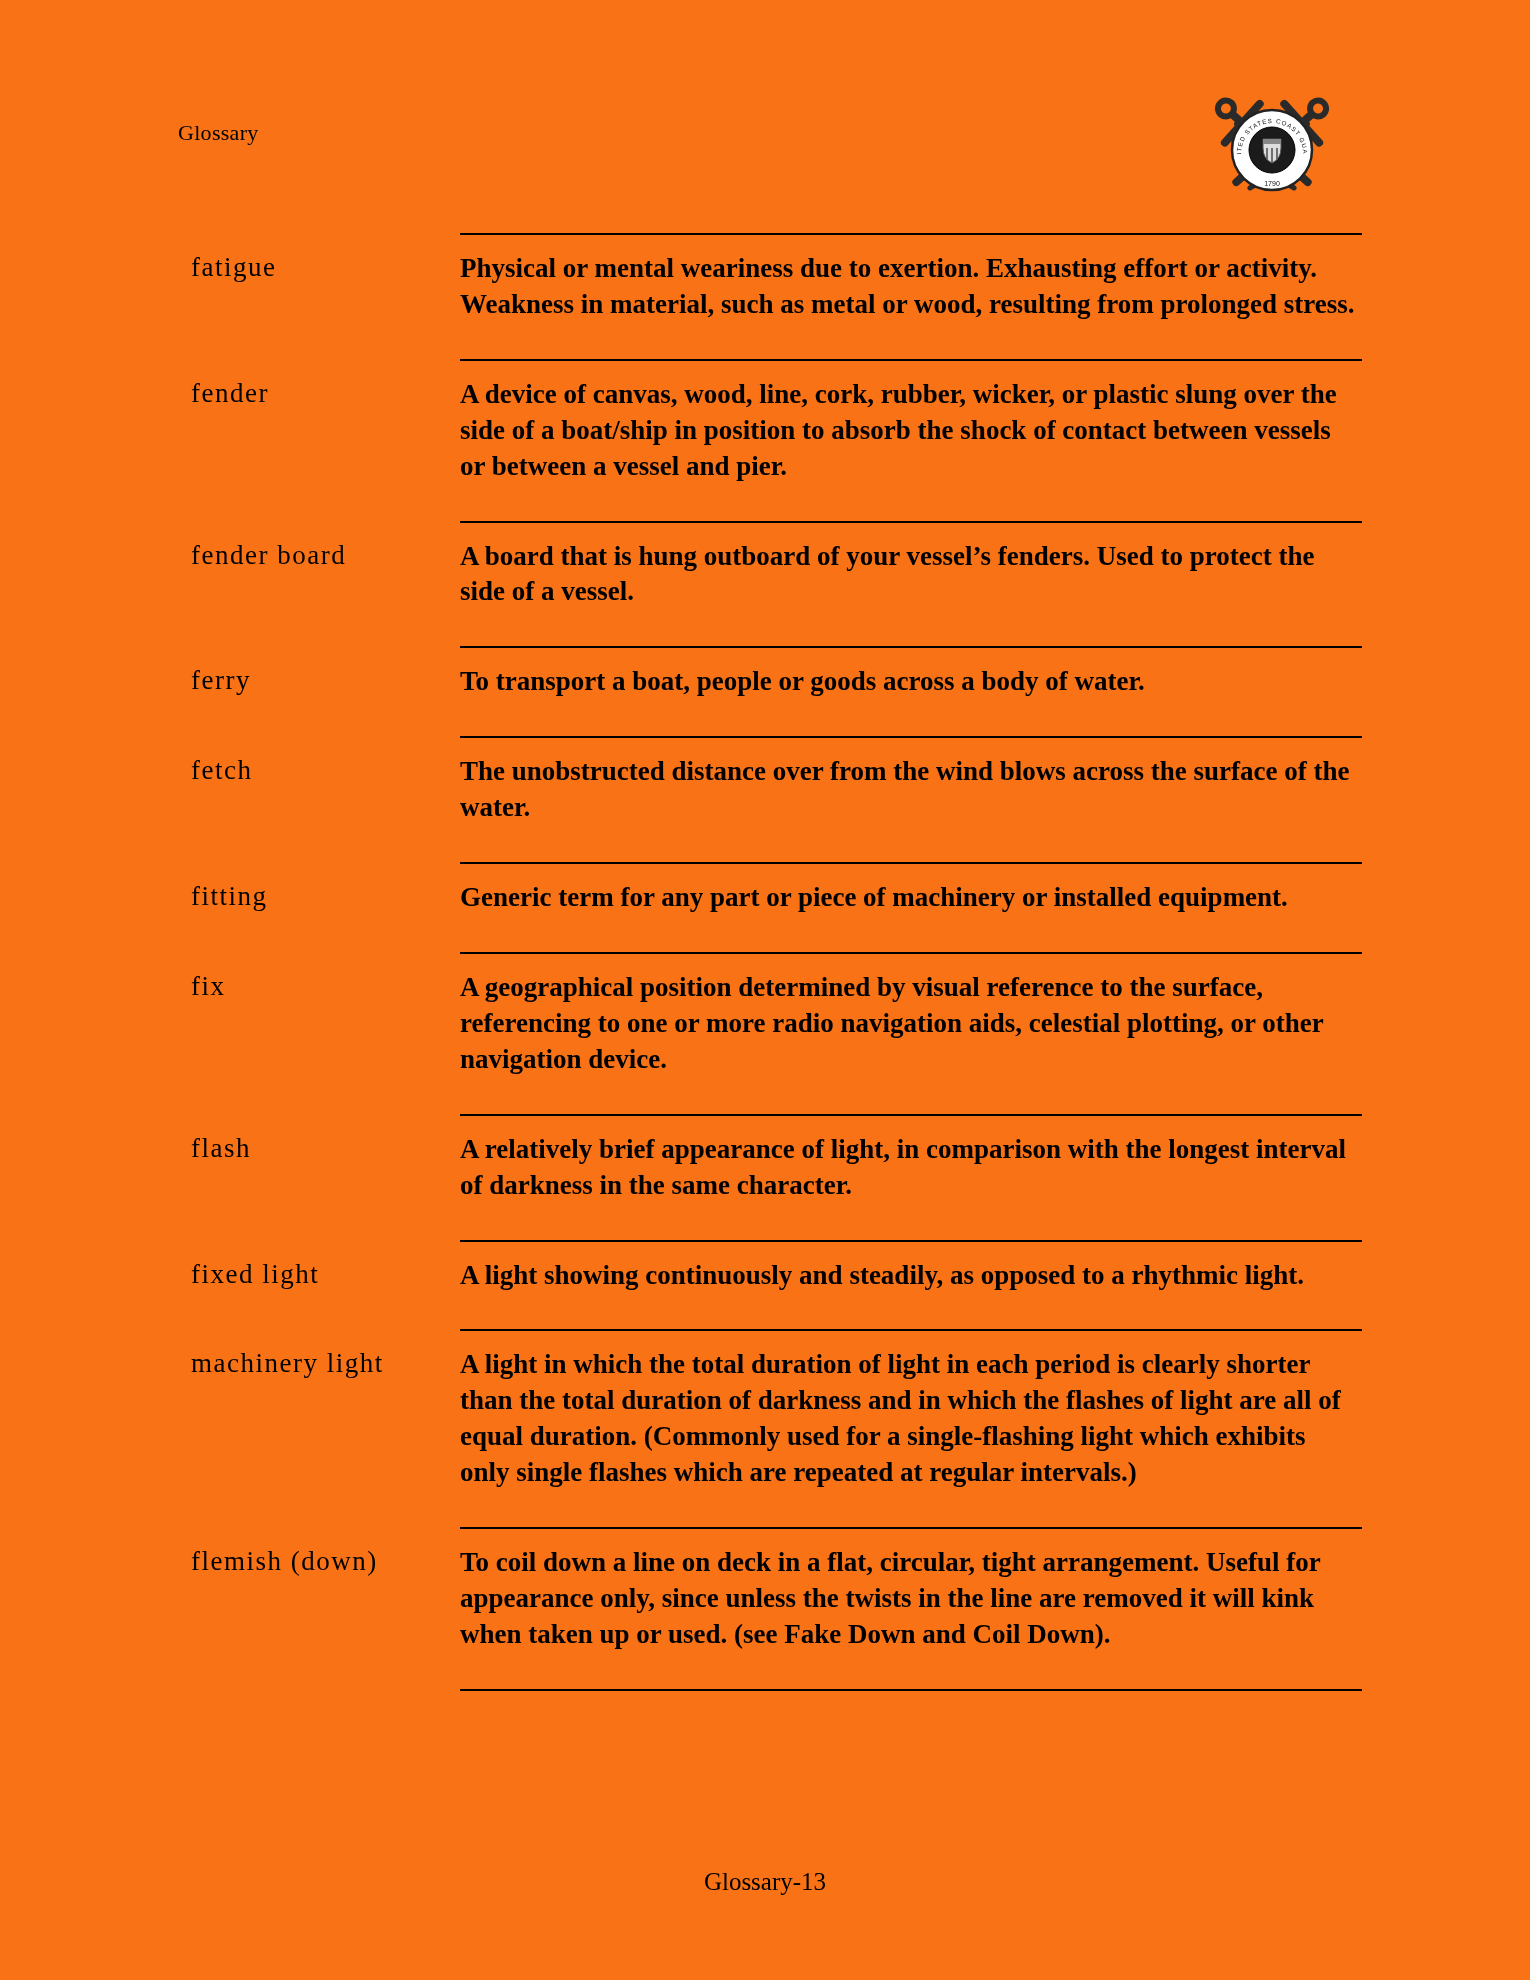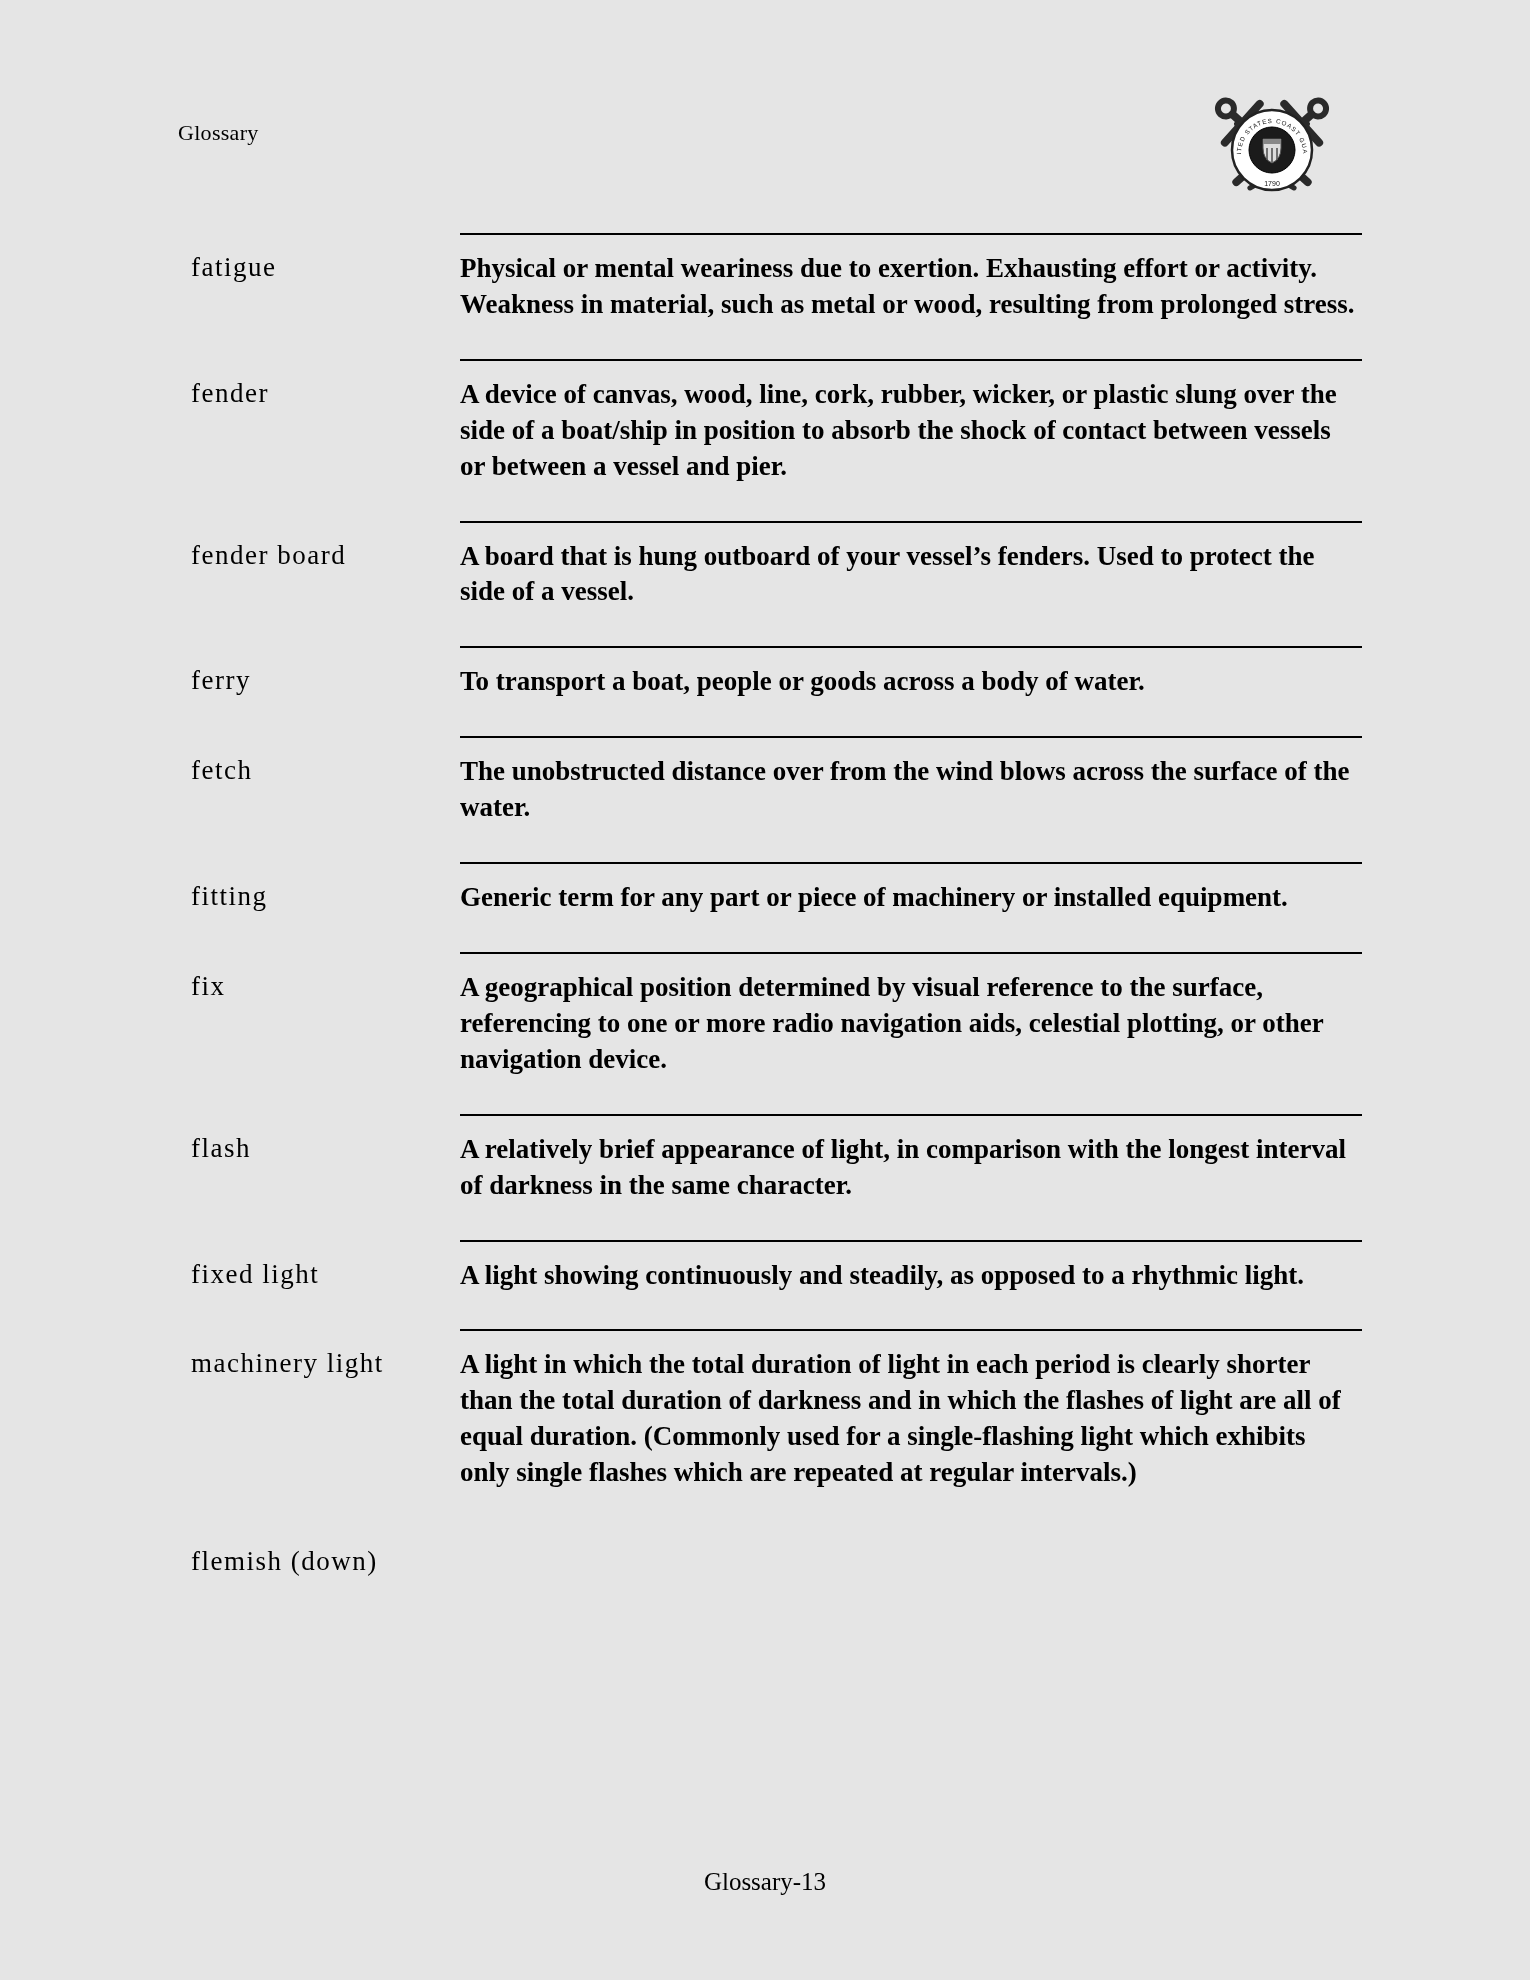--- a/index.html
+++ b/index.html
@@ -3,21 +3,21 @@
 <meta charset="utf-8">
 <style>
   * { margin: 0; padding: 0; box-sizing: border-box; }
   html, body { background: #ffffff; }
   body { font-family: "Liberation Serif", serif; color: #000; }
 
   .page {
     position: relative;
     width: 1530px;
     height: 1980px;
-    background: #e5e5e5;
+    background: #f97316;
     overflow: hidden;
   }
 
   .header-label {
     position: absolute;
     left: 178px;
     top: 120px;
     font-size: 22px;
     letter-spacing: 0.3px;
   }
@@ -150,18 +150,19 @@
     <div class="definition">A light showing continuously and steadily, as opposed to a rhythmic light.</div>
   </div>
 
   <div class="entry-row">
     <div class="term">machinery light</div>
     <div class="definition">A light in which the total duration of light in each period is clearly shorter than the total duration of darkness and in which the flashes of light are all of equal duration. (Commonly used for a single-flashing light which exhibits only single flashes which are repeated at regular intervals.)</div>
   </div>
 
   <div class="entry-row">
     <div class="term">flemish (down)</div>
+    <div class="definition">To coil down a line on deck in a flat, circular, tight arrangement. Useful for appearance only, since unless the twists in the line are removed it will kink when taken up or used. (see Fake Down and Coil Down).</div>
   </div>
 </div>
 
   <div class="footer-label">Glossary-13</div>
 
 </div>
 
 </body></html>

